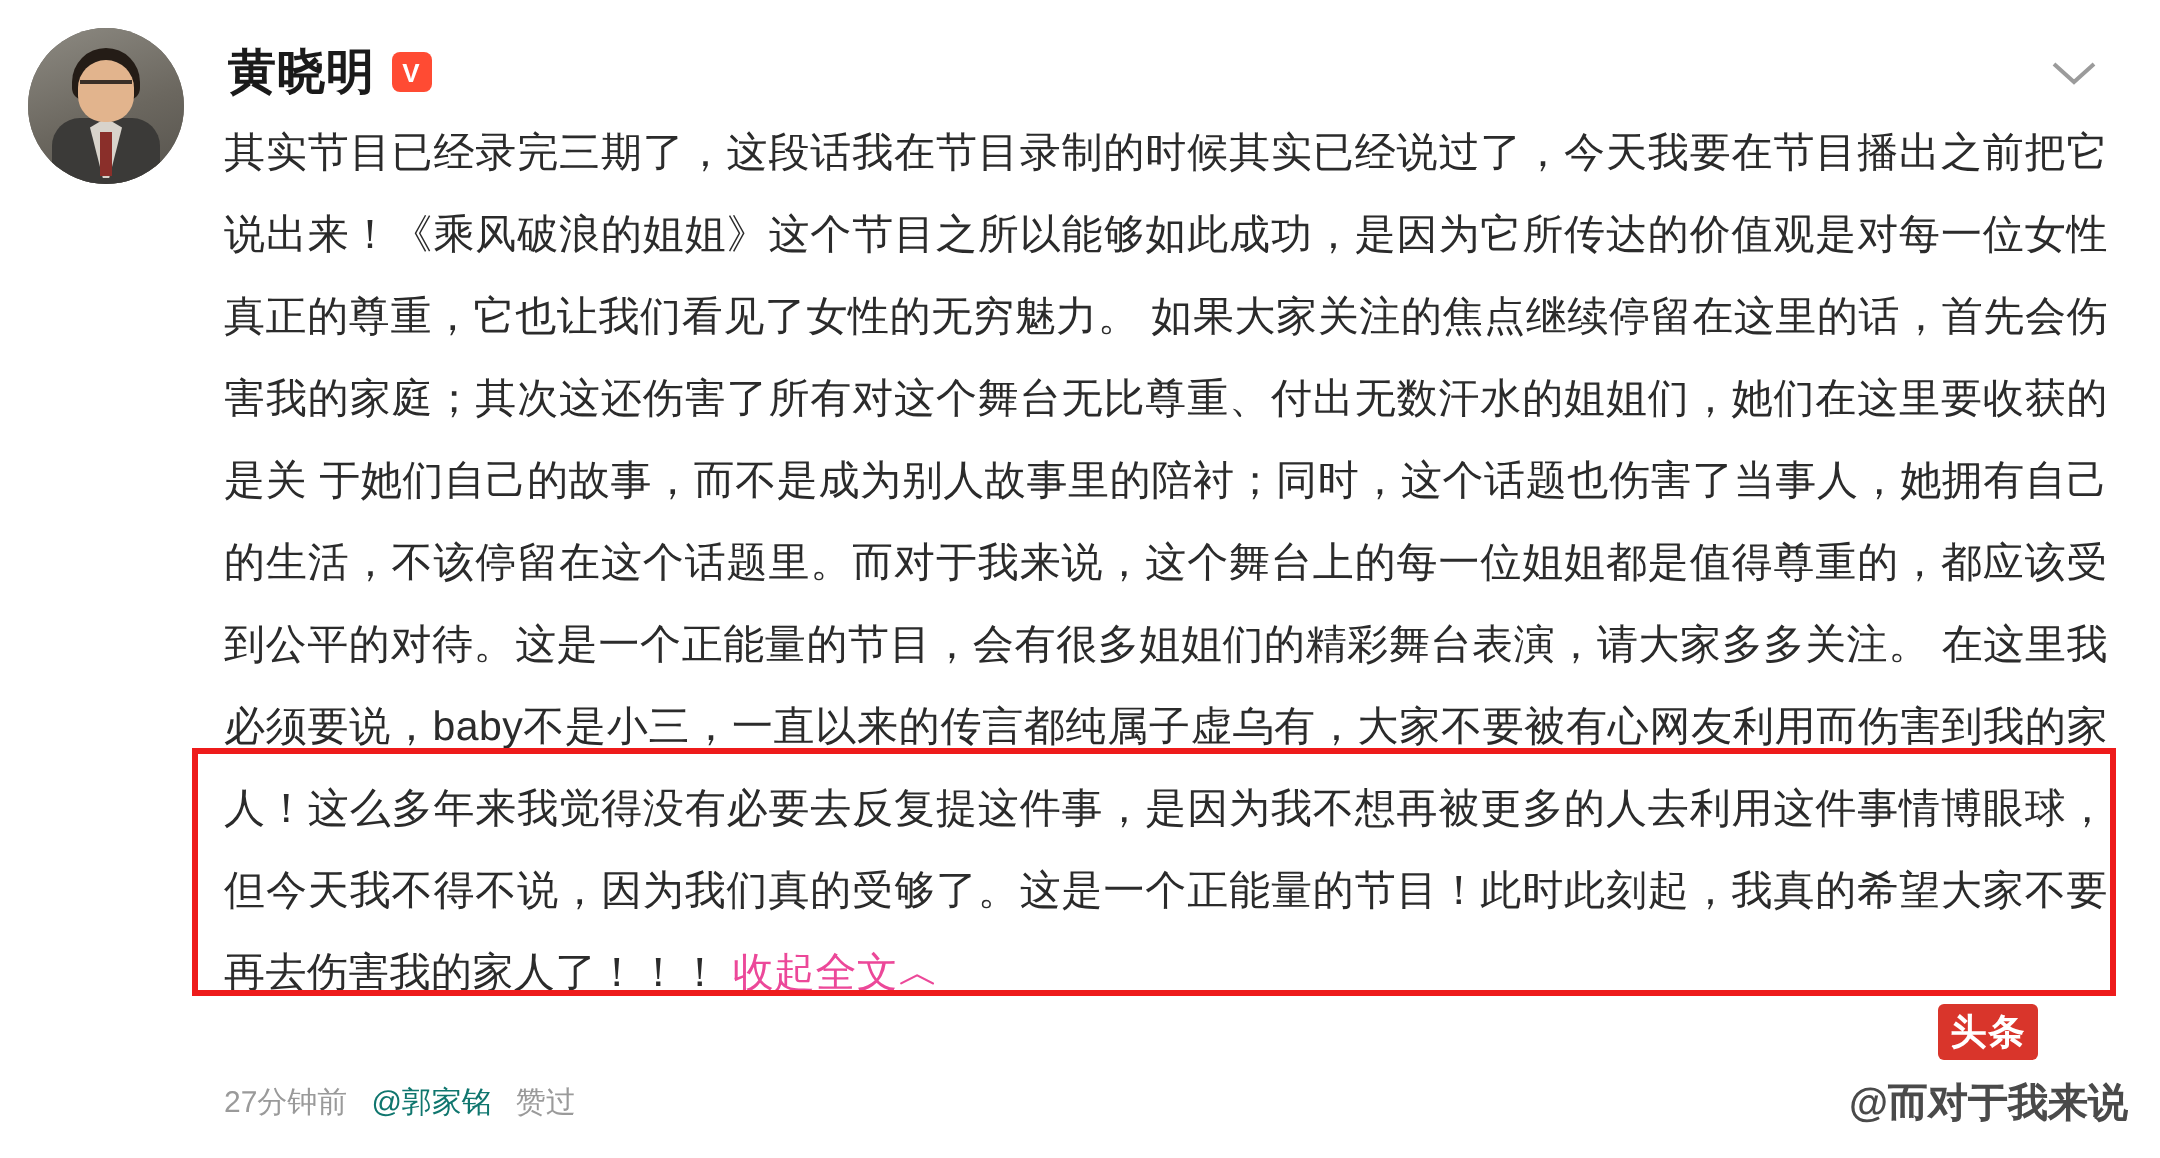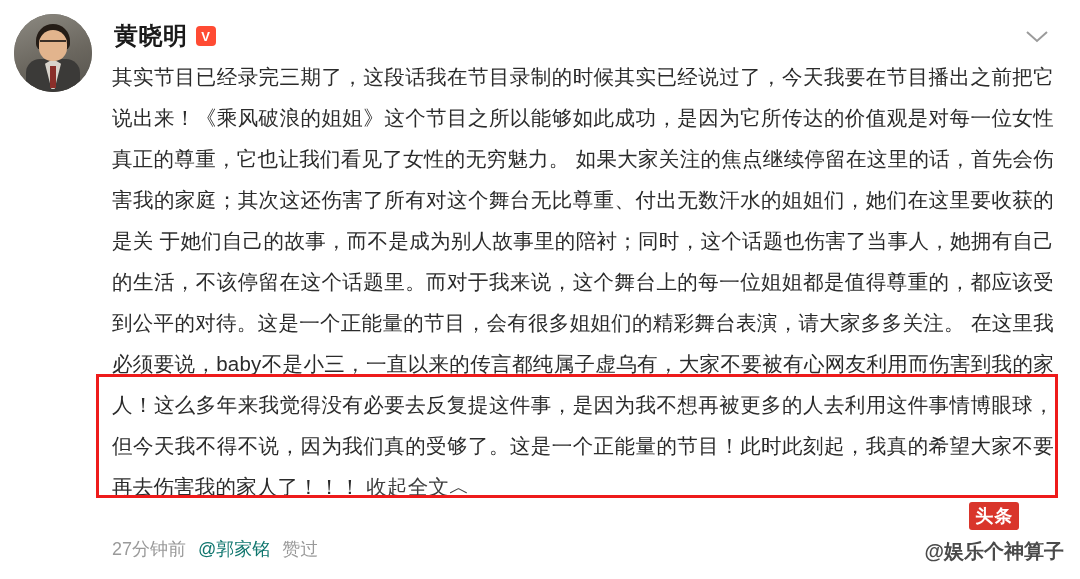--- a/index.html
+++ b/index.html
@@ -148,28 +148,28 @@
     position: absolute;
     left: 96px;
     top: 374px;
     width: 962px;
     height: 124px;
     border: 3px solid #ee1b1b;
     box-sizing: border-box;
     pointer-events: none;
   }
   .read-less {
-    color: #404040;
+    color: #ec4899;
     cursor: pointer;
   }
   .footer {
     position: absolute;
     left: 112px;
     bottom: 18px;
-    font-size: 18px;
+    font-size: 15px;
     color: #9a9a9a;
     display: flex;
     align-items: center;
     gap: 12px;
     justify-content: space-between;
   }
   .footer .mention {
     color: #0f766e;
   }
   .watermark {
@@ -235,16 +235,16 @@
   <div class="highlight-box"></div>
 
   <div class="footer">
     <span>27分钟前</span>
     <span class="mention">@郭家铭</span>
     <span>赞过</span>
   </div>
 
   <div class="watermark">
     <span class="wm-logo">头条</span>
-    <span class="wm-text">@娱乐个神算子</span>
+    <span class="wm-text">@而对于我来说</span>
   </div>
 
 </div>
 
 </body></html>

